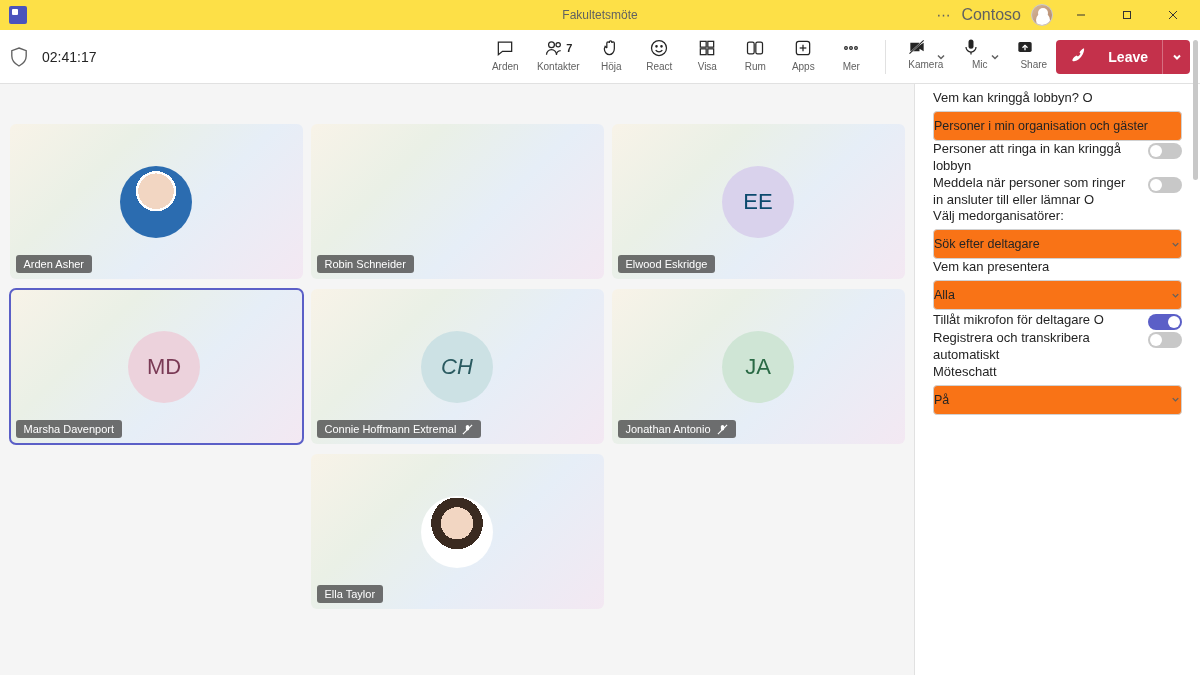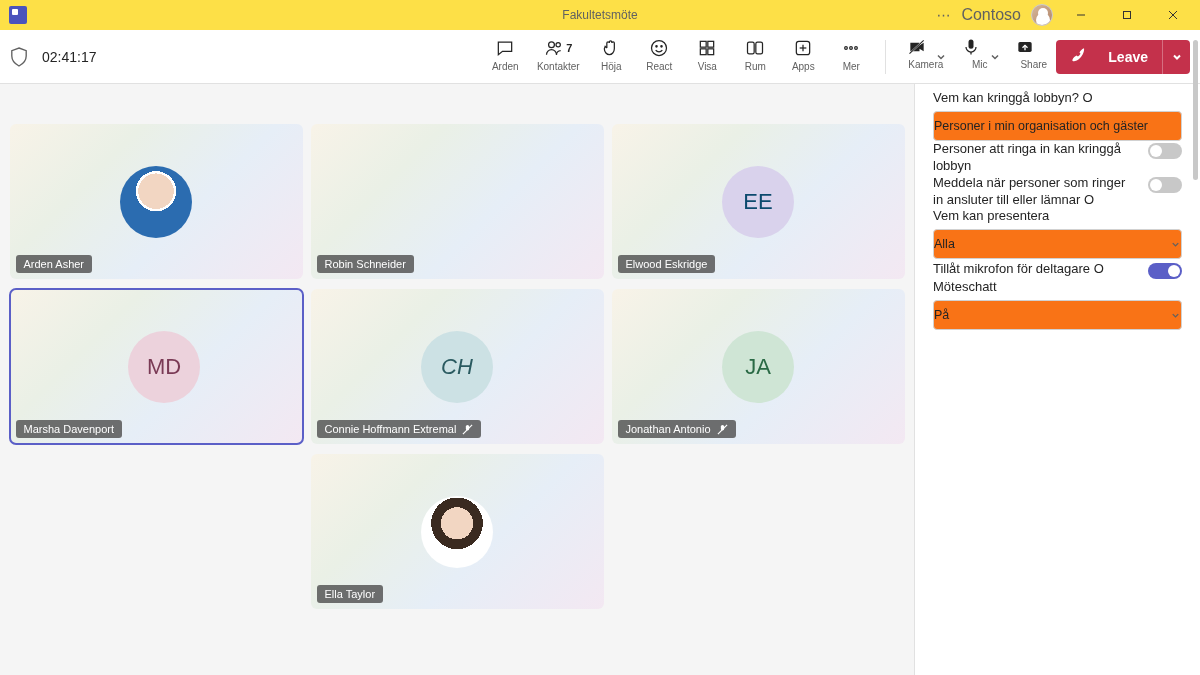--- a/index.html
+++ b/index.html
@@ -327,32 +327,45 @@
       </div>
       <div class="opt-row">
         <div class="opt-label">Personer att ringa in kan kringgå lobbyn</div>
         <div class="toggle off"></div>
       </div>
       <div class="opt-row">
         <div class="opt-label">Meddela när personer som ringer in ansluter till eller lämnar O</div>
         <div class="toggle off"></div>
       </div>
       <div>
+        <div class="opt-label">Välj medorganisatörer:</div>
+        <div class="select">
+          <span>Sök efter deltagare</span>
+          <svg viewBox="0 0 12 12">
+              <polyline points="3,4.5 6,7.5 9,4.5"></polyline>
+            </svg>
+        </div>
+      </div>
+      <div>
         <div class="opt-label">Vem kan presentera</div>
         <div class="select">
           <span>Alla</span>
           <svg viewBox="0 0 12 12">
               <polyline points="3,4.5 6,7.5 9,4.5"></polyline>
             </svg>
         </div>
       </div>
       <div class="section-gap"></div>
       <div class="opt-row">
         <div class="opt-label" style="font-weight:500;">Tillåt mikrofon för deltagare O</div>
         <div class="toggle on"></div>
+      </div>
+      <div class="opt-row">
+        <div class="opt-label">Registrera och transkribera automatiskt</div>
+        <div class="toggle off"></div>
       </div>
       <div>
         <div class="opt-label">Möteschatt</div>
         <div class="select">
           <span>På</span>
           <svg viewBox="0 0 12 12">
               <polyline points="3,4.5 6,7.5 9,4.5"></polyline>
             </svg>
         </div>
       </div>

